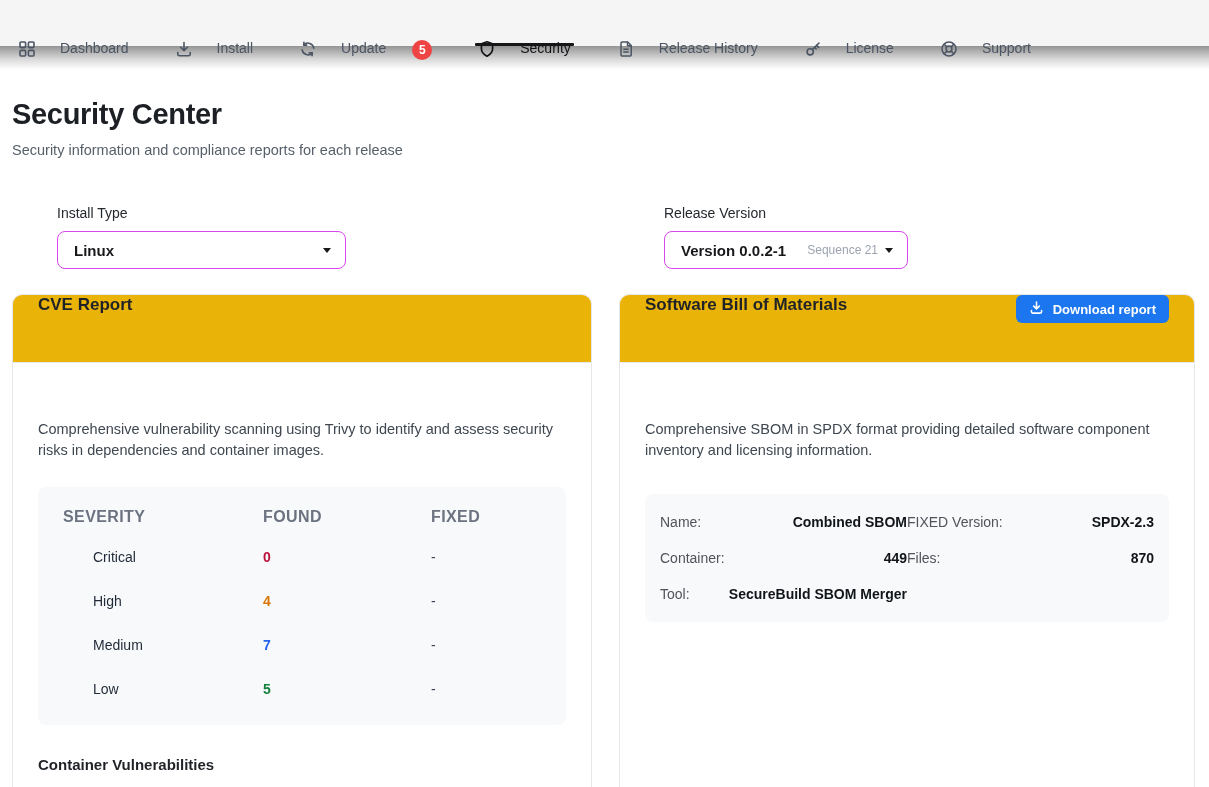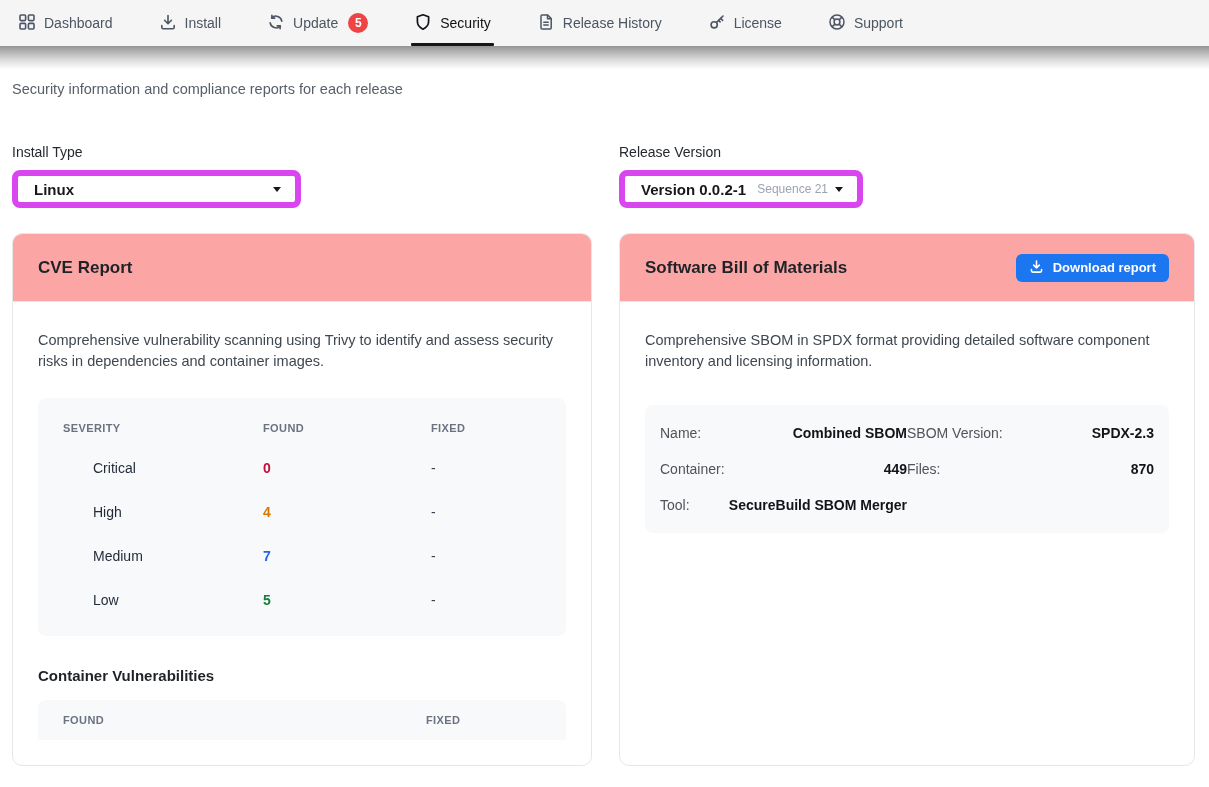--- a/index.html
+++ b/index.html
@@ -2,63 +2,63 @@
 <html><head>
 <meta charset="utf-8">
 <style>
   * { margin:0; padding:0; box-sizing:border-box; }
   html,body { width:1209px; height:787px; overflow:hidden; background:#fff;
     font-family:"Liberation Sans","DejaVu Sans",sans-serif; color:#1f2328; }
 
   
   .nav { height:46px; background:#f5f5f6; display:flex; align-items:stretch;
     padding-left:18px; gap:46px; }
-  .nav-item { display:flex; align-items:center; gap:8px; font-size:14px; font-weight:500;
-    color:#4b5563; position:relative; cursor:pointer; text-decoration:none; }
+  .nav-item { display:flex; gap:24px; font-size:14px; font-weight:500;
+    color:#4b5563; position:relative; cursor:pointer; text-decoration:none;margin-top:40px; }
   .nav-item svg { stroke:#4b5563; }
   .nav-item.active { color:#111215; }
   .nav-item.active svg { stroke:#111215; }
   .nav-item.active .tab-underline { position:absolute; left:-3px; right:-3px; bottom:0;
     height:3px; background:#161618; border-radius:1px; }
   .badge { min-width:20px; height:20px; border-radius:10px; background:#ef4444; color:#fff;
     font-size:12px; font-weight:700; display:inline-flex; align-items:center; justify-content:center;
     padding:0 6px; margin-left:2px; }
   .nav-shadow { height:24px; background:linear-gradient(to bottom,#949494,#d9d9d9 55%,#fdfdfd 95%,#ffffff); }
 
   
   main { padding:0 14px 0 12px; }
   h1 { font-size:29px; font-weight:700; letter-spacing:-0.3px; margin-top:28px; color:#1c1f23; }
   .subtitle { font-size:14.5px; color:#57606a; margin-top:11px; }
 
   .two-col { display:grid; grid-template-columns:580px 576px; column-gap:27px; }
-  .filters { margin-top:47px; }
+  .filters { margin-top:47px;margin-left:45px; }
   .filter-label { font-size:14px; font-weight:500; color:#24292f; display:block; margin-bottom:10px; }
-  .select { width:289px; height:38px; background:#fff; border:6px solid #d946ef; border-radius:8px;
+  .select { width:289px; height:38px; background:#fff; border:1px solid #d946ef; border-radius:8px;
     display:flex; align-items:center; padding:0 14px 0 16px; cursor:pointer; font-family:inherit; }
   .select .val { font-size:15px; font-weight:700; color:#18181b; }
   .select .meta { margin-left:auto; font-size:12px; color:#9ca3af; }
   .caret { width:0; height:0; border-left:4.5px solid transparent; border-right:4.5px solid transparent;
     border-top:5.5px solid #18181b; margin-left:auto; }
   .select .meta + .caret { margin-left:7px; }
   .select.wide { width:244px; }
 
   
   .cards { margin-top:25px; align-items:stretch; }
   .card { border:1px solid #e5e7eb; border-radius:10px; background:#fff; overflow:hidden; }
-  .card-header { background:#fca5a5; border-bottom:1px solid #e8eaed; height:68px;
-    display:flex; align-items:center; padding:0 25px; }
+  .card-header { background:#eab308; border-bottom:1px solid #e8eaed; height:68px;
+    display:flex; align-items:flex-start; padding:0 25px; }
   .card-title { font-size:17px; font-weight:600; color:#1f2328; }
   .card-body { padding:28px 25px 25px; }
-  .desc { font-size:14.5px; line-height:21px; color:#3f4750; max-width:530px; }
+  .desc { font-size:14.5px; line-height:21px; color:#3f4750; max-width:530px;margin-top:28px; }
 
   
   .sev-table { margin-top:26px; background:#f8f9fa; border-radius:8px; padding:12px 25px 14px; }
   .sev-head, .sev-row { display:grid; grid-template-columns:200px 168px 1fr; align-items:center; }
   .sev-head { height:36px; }
-  .th { font-size:11px; font-weight:600; color:#6b7280; letter-spacing:0.4px; }
+  .th { font-size:16px; font-weight:600; color:#6b7280; letter-spacing:0.4px; }
   .sev-row { height:44px; font-size:14px; }
   .sev-name { color:#1f2937;margin-left:30px; }
   .sev-found { font-weight:600; }
   .sev-fixed { color:#374151; }
 
   .sub-title { font-size:15px; font-weight:600; color:#1f2328; margin-top:31px; }
   .cv-header { margin-top:16px; background:#f8f9fa; border-radius:8px 8px 0 0; height:40px;
     display:grid; grid-template-columns:1fr 78px 52px; align-items:center; padding:0 10px 0 25px; }
 
   
@@ -131,20 +131,21 @@
           <circle cx="9" cy="9" r="7"></circle>
           <circle cx="9" cy="9" r="2.9"></circle>
           <path d="M6.9 6.9L4.1 4.1M11.1 6.9l2.8-2.8M6.9 11.1l-2.8 2.8M11.1 11.1l2.8 2.8"></path>
         </svg></span>
     <span>Support</span>
   </a>
 </header>
 <div class="nav-shadow"></div>
 
 <main>
+  <h1>Security Center</h1>
   <p class="subtitle">Security information and compliance reports for each release</p>
 
   <div class="two-col filters">
     <div>
       <label class="filter-label">Install Type</label>
       <button class="select">
         <span class="val">Linux</span>
         <span class="caret"></span>
       </button>
     </div>
@@ -216,21 +217,21 @@
       </div>
       <div class="card-body">
         <p class="desc">Comprehensive SBOM in SPDX format providing detailed software component inventory and licensing information.</p>
 
         <div class="sbom-box">
           <div class="kv">
             <span class="k">Name:</span>
             <span class="v">Combined SBOM</span>
           </div>
           <div class="kv">
-            <span class="k">SBOM Version:</span>
+            <span class="k">FIXED Version:</span>
             <span class="v">SPDX-2.3</span>
           </div>
           <div class="kv">
             <span class="k">Container:</span>
             <span class="v">449</span>
           </div>
           <div class="kv">
             <span class="k">Files:</span>
             <span class="v">870</span>
           </div>

